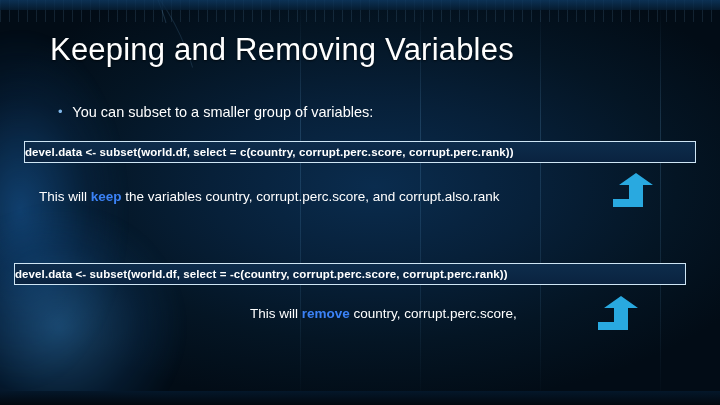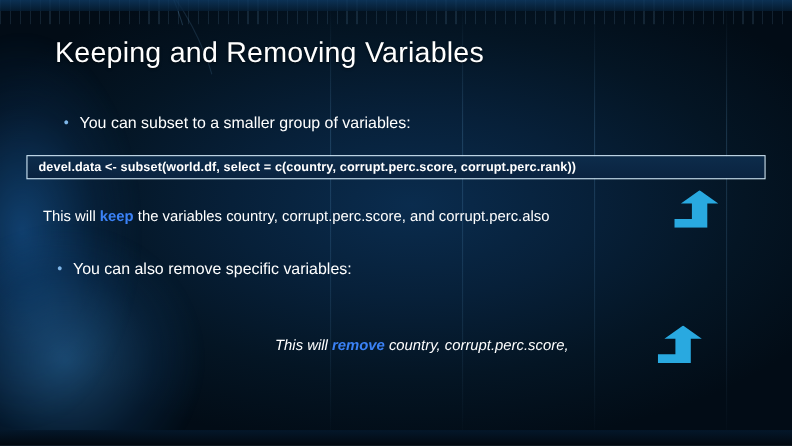--- a/index.html
+++ b/index.html
@@ -86,21 +86,21 @@
   }
   
   .content {
     position: absolute;
     inset: 0;
   }
   .title {
     position: absolute;
     left: 50px;
     top: 32px;
-    font-size: 26px;
+    font-size: 31px;
     color: #ffffff;
     letter-spacing: .2px;
     text-shadow: 0 1px 2px rgba(0,0,0,.6);
   }
   .bullet {
     position: absolute;
     color: #ffffff;
     font-size: 14.5px;
     white-space: nowrap;
   }
@@ -117,35 +117,34 @@
   .codebox {
     position: absolute;
     box-sizing: border-box;
     border: 1px solid #cfe6f5;
     background: linear-gradient(180deg, #0d2c4b 0%, #0a2340 100%);
     color: #ffffff;
     font-weight: bold;
     font-size: 11.5px;
     display: flex;
     align-items: center;
-    padding-left: 10px;
     letter-spacing: .1px;
   }
   .codebox1 { left: 24px; top: 141px; width: 672px; height: 22px; }
   .codebox2 { left: 14px; top: 263px; width: 672px; height: 22px; }
 
   .note {
     position: absolute;
     color: #ffffff;
     font-size: 13.5px;
     line-height: 1.32;
     white-space: nowrap;
   }
   .note1 { left: 39px; top: 188px; }
-  .note2 { left: 250px; top: 305px; white-space: normal; width: 330px; font-style: italic; }
+  .note2 { left: 250px; top: 305px; white-space: normal; width: 330px; }
   .kw {
     color: #3b82f6;
     font-weight: bold;
   }
 
   
   .arrow {
     position: absolute;
     width: 46px;
     height: 34px;
@@ -180,34 +179,31 @@
     <div class="title">Keeping and Removing Variables</div>
 
     <div class="bullet bullet1">
       <span class="dot">•</span>
       <span>You can subset to a smaller group of variables:</span>
     </div>
 
     <div class="codebox codebox1">devel.data &lt;- subset(world.df, select = c(country, corrupt.perc.score, corrupt.perc.rank))</div>
 
     <div class="note note1">
-      <span>This will </span><span class="kw">keep</span><span> the variables country, corrupt.perc.score, and corrupt.perc.also</span>
+      <span>This will </span><span class="kw">keep</span><span> the variables country, corrupt.perc.score, and corrupt.also.rank</span>
     </div>
 
     <div class="arrow arrow1">
       <svg width="46" height="34" viewBox="0 0 46 34">
         <polygon points="0,26 0,34 30,34 30,12 40,12 23,0 6,12 16,12 16,26" fill="#29a9e0"></polygon>
       </svg>
     </div>
 
-    <div class="bullet bullet2">
-      <span class="dot">•</span>
-      <span>You can also remove specific variables:</span>
-    </div>
-
+
+    <div class="codebox codebox2">devel.data &lt;- subset(world.df, select = -c(country, corrupt.perc.score, corrupt.perc.rank))</div>
 
     <div class="note note2">
       <span>This will </span><span class="kw">remove</span><span> country,  corrupt.perc.score,</span><br>
     </div>
 
     <div class="arrow arrow2">
       <svg width="46" height="34" viewBox="0 0 46 34">
         <polygon points="0,26 0,34 30,34 30,12 40,12 23,0 6,12 16,12 16,26" fill="#29a9e0"></polygon>
       </svg>
     </div>

